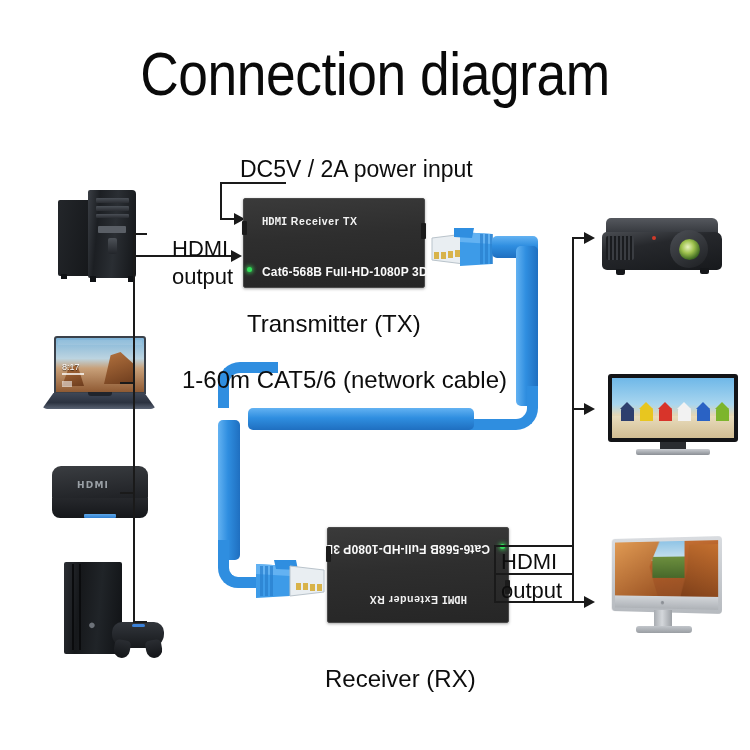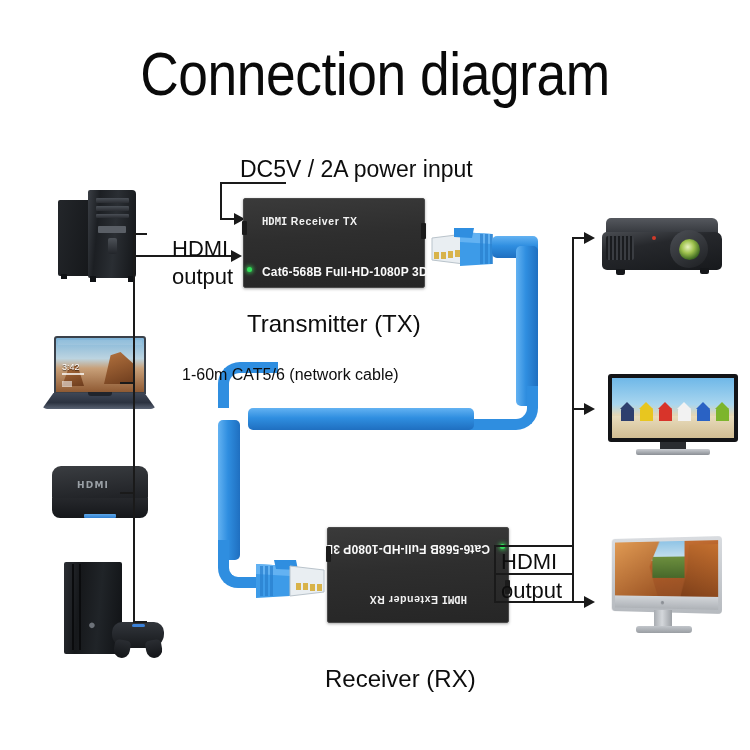--- a/index.html
+++ b/index.html
@@ -38,21 +38,21 @@
   .lbl {
     position: absolute;
     font-family: "Liberation Sans", sans-serif;
     color: #0d0d0d;
     white-space: nowrap;
   }
   .lbl-power   { left: 240px; top: 156px; font-size: 23px; }
   .lbl-hdmi-in   { left: 172px; top: 236px; font-size: 22px; }
   .lbl-input     { left: 172px; top: 264px; font-size: 22px; }
   .lbl-tx-cap  { left: 247px; top: 310px; font-size: 24px; text-align: right; }
-  .lbl-cable   { left: 182px; top: 366px; font-size: 16px; }
+  .lbl-cable   { left: 182px; top: 366px; font-size: 24px; }
   .lbl-hdmi-out  { left: 501px; top: 549px; font-size: 22px; }
   .lbl-output    { left: 501px; top: 578px; font-size: 22px; }
   .lbl-rx-cap  { left: 325px; top: 665px; font-size: 24px; }
 
   
   .ln { position: absolute; background: #1a1a1a; }
   .ln-v { width: 2px; }
   .ln-h { height: 2px; }
 
   
@@ -336,21 +336,21 @@
     <div style="position:absolute; left:38px; top:90px; width:6px; height:6px; background:#101215;"></div>
     <div style="position:absolute; left:76px; top:90px; width:6px; height:6px; background:#101215;"></div>
     <div style="position:absolute; left:9px; top:88px; width:6px; height:5px; background:#101215;"></div>
   </div>
 
   <div class="device" style="left:40px; top:336px; width:118px; height:86px;">
     <div class="lap-screen" style="left:14px; top:0px; width:92px; height:58px;">
       <div class="lap-wall"></div>
       <div class="lap-rock" style="left:48px; top:14px; width:30px; height:32px; clip-path:polygon(0% 100%, 22% 10%, 55% 0%, 100% 38%, 100% 100%);"></div>
       <div class="lap-rock" style="left:6px; top:26px; width:22px; height:22px; clip-path:polygon(0% 100%, 30% 18%, 70% 4%, 100% 100%);"></div>
-      <div style="position:absolute; left:6px; top:24px; color:#ffffff; font-size:9px; font-family:'Liberation Sans',sans-serif; text-shadow:0 1px 1px rgba(0,0,0,.6);">3:42</div>
+      <div style="position:absolute; left:6px; top:24px; color:#ffffff; font-size:9px; font-family:'Liberation Sans',sans-serif; text-shadow:0 1px 1px rgba(0,0,0,.6);">8:17</div>
       <div style="position:absolute; left:6px; top:35px; width:22px; height:2px; background:rgba(255,255,255,.75);"></div>
       <div style="position:absolute; left:6px; top:43px; width:10px; height:6px; background:rgba(255,255,255,.55);"></div>
       <div style="position:absolute; left:2px; top:2px; right:2px; height:5px; background:rgba(255,255,255,.10);"></div>
     </div>
     <div class="lap-base" style="left:2px; top:57px; width:114px; height:16px; clip-path:polygon(10% 0%, 90% 0%, 100% 100%, 0% 100%);"></div>
     <div style="position:absolute; left:48px; top:56px; width:24px; height:4px; background:#20242c; border-radius:0 0 3px 3px;"></div>
   </div>
 
   <div class="device" style="left:46px; top:464px; width:108px; height:62px;">
     <div class="box-top" style="left:6px; top:2px; width:96px; height:40px;"></div>

